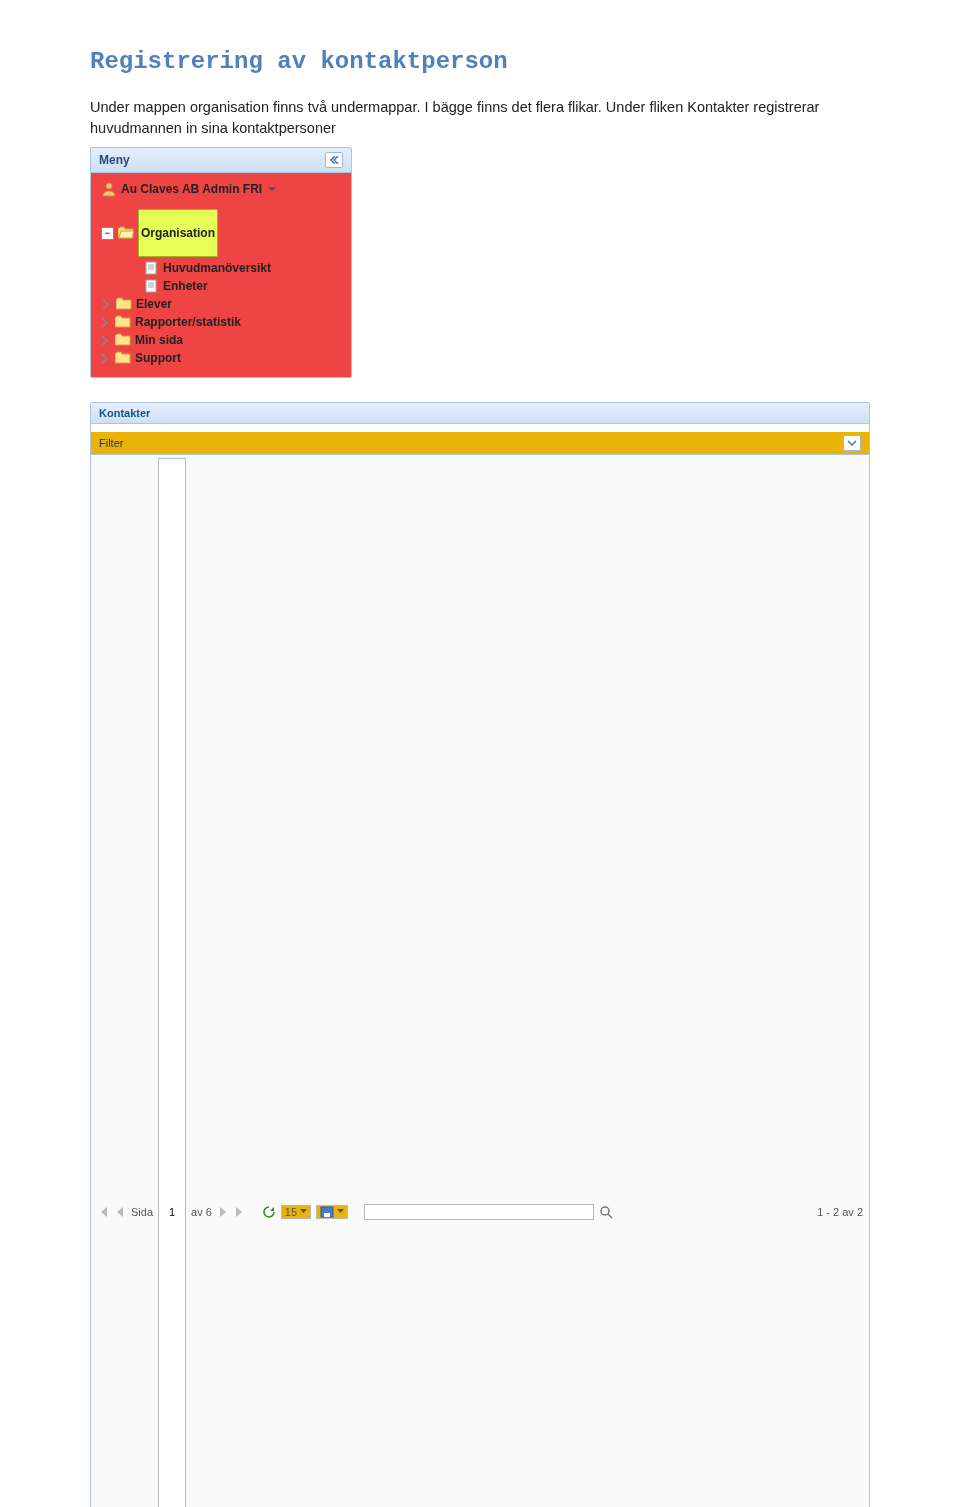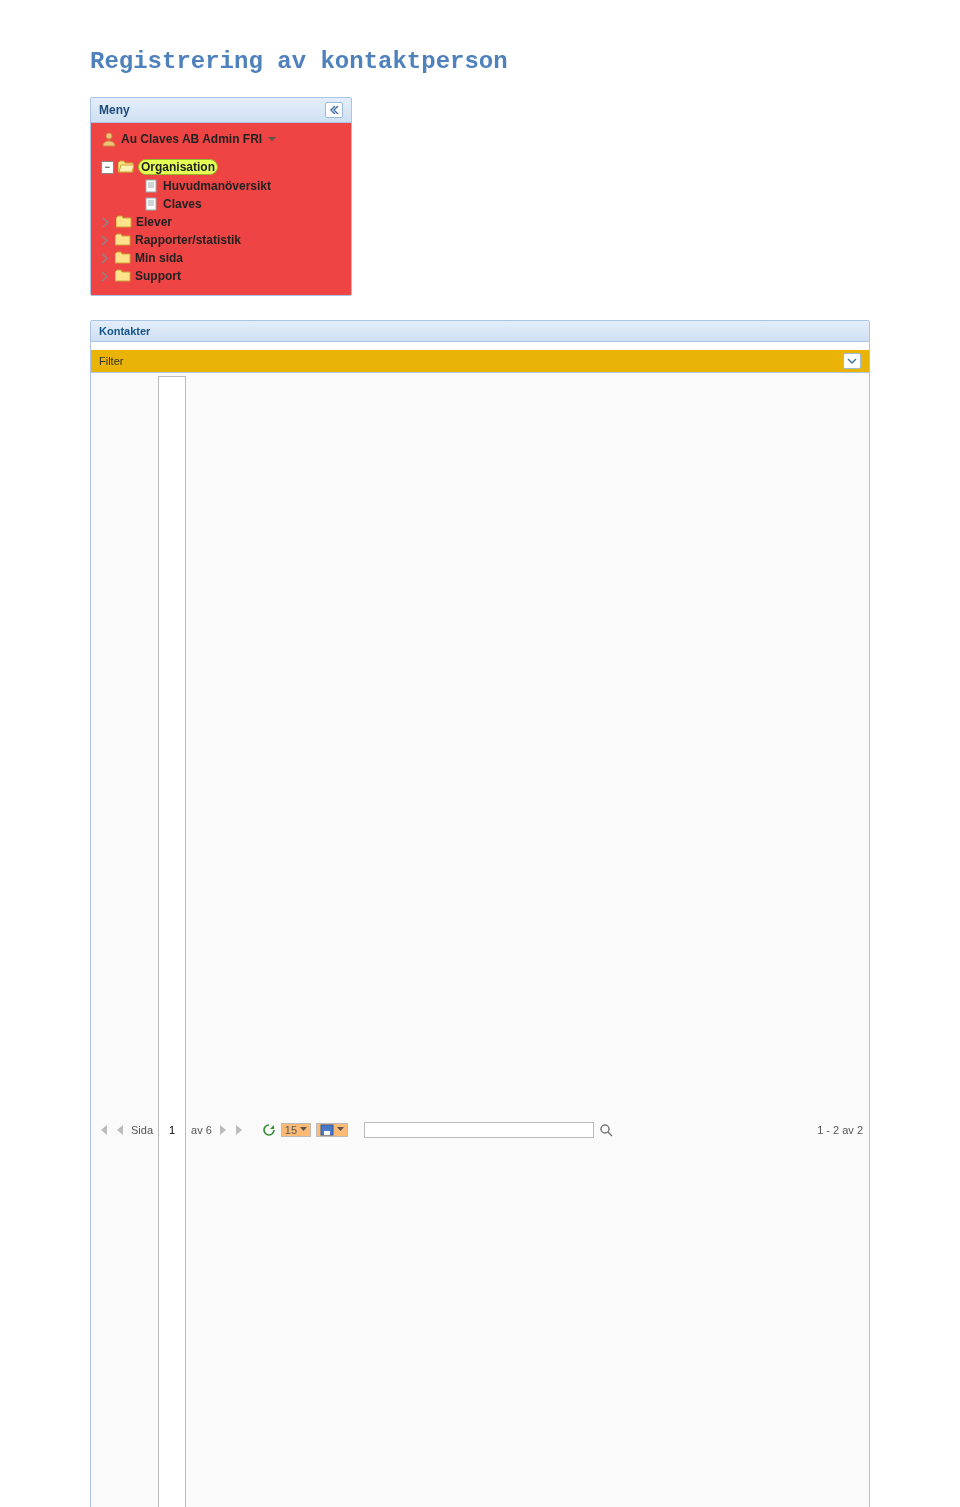--- a/index.html
+++ b/index.html
@@ -24,42 +24,43 @@
   .collapse{border:1px solid #9cb9dc;border-radius:2px;width:16px;height:14px;display:flex;align-items:center;justify-content:center;background:#fff;}
   .collapse svg{display:block;}
   .tree{padding:6px 4px 10px 6px;}
   .trow{display:flex;align-items:center;gap:4px;padding:2px 2px;border-radius:2px;font-weight:bold;}
   .trow.l1{padding-left:4px;}
   .trow.l3{padding-left:48px;}
   .person-icon{width:16px;height:16px;}
   .exp{width:11px;height:11px;border:1px solid #888;display:inline-flex;align-items:center;justify-content:center;font-size:9px;line-height:1;color:#444;background:#fff;}
   .folder{width:16px;height:14px;}
   .paper{width:14px;height:14px;}
-  .hl{background:#e6ff55;border:1px solid #99b72b;border-radius:8px;padding:0 2px;}
+  .hl{background:#e6ff55;border:1px solid #99b72b;border-radius:1px;padding:16px 2px;}
 
   
   .kbox{border:1px solid var(--panelborder);border-radius:2px;font-size:11px;background:#fff;margin-top:10px;}
   .kbox .khd{background:linear-gradient(#e4eefb,#cfe0f2);border-bottom:1px solid var(--panelborder);color:#15558b;font-weight:700;padding:4px 8px;}
   .filterbar{background:#eab308;border-bottom:1px solid var(--panelborder);padding:3px 8px;display:flex;justify-content:space-between;align-items:center;color:#333;margin-top:8px;}
   .filterbar .chev{border:1px solid #9cb9dc;border-radius:2px;width:16px;height:14px;display:inline-flex;align-items:center;justify-content:center;background:#fff;}
   .toolbar{background:#fafafa;border-bottom:1px solid var(--gridborder);padding:3px 6px;display:flex;align-items:center;gap:5px;color:#555;}
   .toolbar .nav{width:12px;height:12px;display:inline-block;}
   .toolbar input.page{width:28px;border:1px solid #bbb;font-size:11px;padding:1px 2px;text-align:center;}
-  .toolbar .sel{border:1px solid #bbb;font-size:11px;padding:0 3px;background:#fdba74;display:inline-flex;align-items:center;gap:3px;}
+  .toolbar .sel{border:1px solid #bbb;font-size:11px;padding:0 3px;background:#eab308;display:inline-flex;align-items:center;gap:3px;}
   .toolbar .sp{flex:0 0 6px;}
   .toolbar input.search{width:220px;border:1px solid #bbb;font-size:11px;padding:1px 4px;background:#fff;}
   .toolbar .mag{width:14px;height:14px;display:inline-block;}
   .toolbar .grow{flex:1;}
 </style>
 </head>
 <body>
 
 <div class="page">
 
   <h1 class="title">Registrering av kontaktperson</h1>
+  <p class="body">Under mappen organisation finns två undermappar. I bägge finns det flera flikar. Under fliken Kontakter registrerar huvudmannen in sina kontaktpersoner</p>
 
   <div class="screenshot">
     <div class="panel">
       <div class="panel-hd">
         <span>Meny</span>
         <span class="collapse">
           <svg width="10" height="8" viewBox="0 0 10 8">
             <path d="M6 0 L2 4 L6 8 M9 0 L5 4 L9 8" fill="none" stroke="#3a6ea5" stroke-width="1.4"></path>
           </svg>
         </span>
@@ -89,21 +90,21 @@
             <rect x="1" y="1" width="10" height="12" fill="#fff" stroke="#9aa"></rect>
             <path d="M3 4 h6 M3 6 h6 M3 8 h6" stroke="#9aa"></path>
           </svg>
           <span>Huvudmanöversikt</span>
         </div>
         <div class="trow l3">
           <svg class="paper" viewBox="0 0 14 14">
             <rect x="1" y="1" width="10" height="12" fill="#fff" stroke="#9aa"></rect>
             <path d="M3 4 h6 M3 6 h6 M3 8 h6" stroke="#9aa"></path>
           </svg>
-          <span>Claves</span>
+          <span>Enheter</span>
         </div>
 
         <div class="trow l1">
           <span class="exp" style="visibility:hidden;">+</span>
           <svg width="8" height="11" viewBox="0 0 8 11" style="margin-left:-16px;margin-right:2px;">
             <path d="M1 1 L6 5.5 L1 10" fill="none" stroke="#888" stroke-width="1.4"></path>
           </svg>
           <svg class="folder" viewBox="0 0 16 14">
             <path d="M0 3 L2 1 L6 1 L7 3 L15 3 L15 12 L0 12 Z" fill="#ffe28a" stroke="#caa433"></path>
           </svg>

